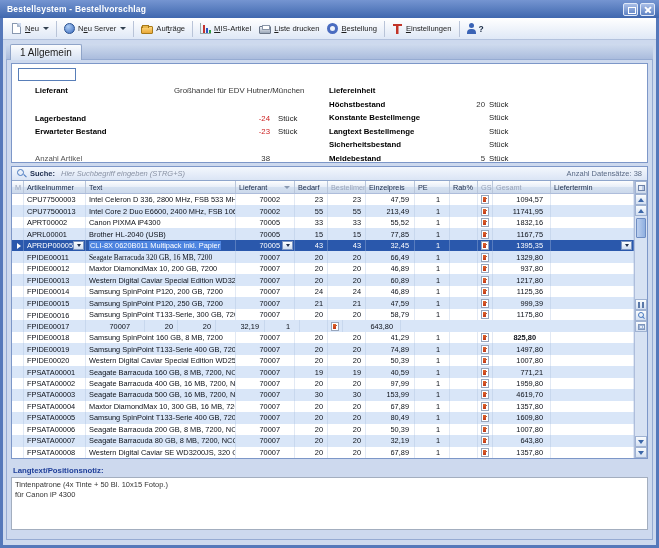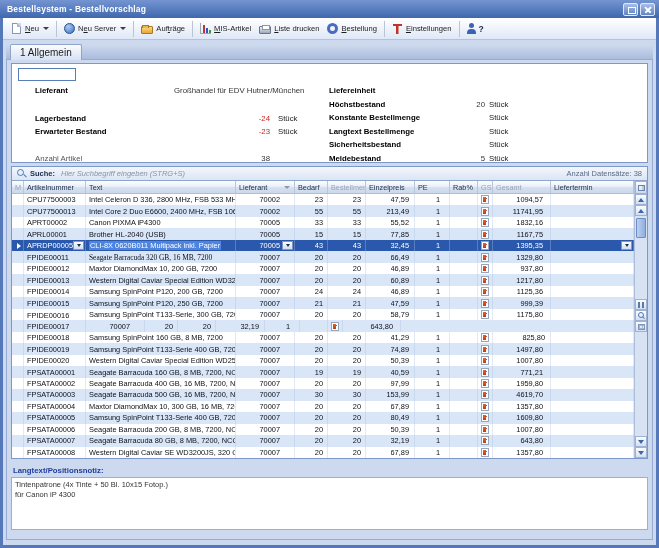--- a/index.html
+++ b/index.html
@@ -653,21 +653,21 @@
                     <div class="gcell num" style="width: 49px; padding-right: 5px;">
                       <span class="ctext">41,29</span>
                     </div>
                     <div class="gcell num" style="width: 35px; padding-right: 9px;">
                       <span class="ctext">1</span>
                     </div>
                     <div class="gcell" style="width: 28px;"></div>
                     <div class="gcell gsc" style="width: 15px;">
                       <span class="gsicon"></span>
                     </div>
-                    <div class="gcell num" style="width: 58px; padding-right: 5px;">
+                    <div class="gcell num" style="width: 58px; padding-right: 14px; font-weight: bold;">
                       <span class="ctext">825,80</span>
                     </div>
                     <div class="gcell fill"></div>
                   </div>
                   <div class="grow alt">
                     <div class="gcell" style="width: 12px;"></div>
                     <div class="gcell" style="width: 62px;">
                       <span class="ctext">FPIDE00019</span>
                     </div>
                     <div class="gcell" style="width: 150px;">

